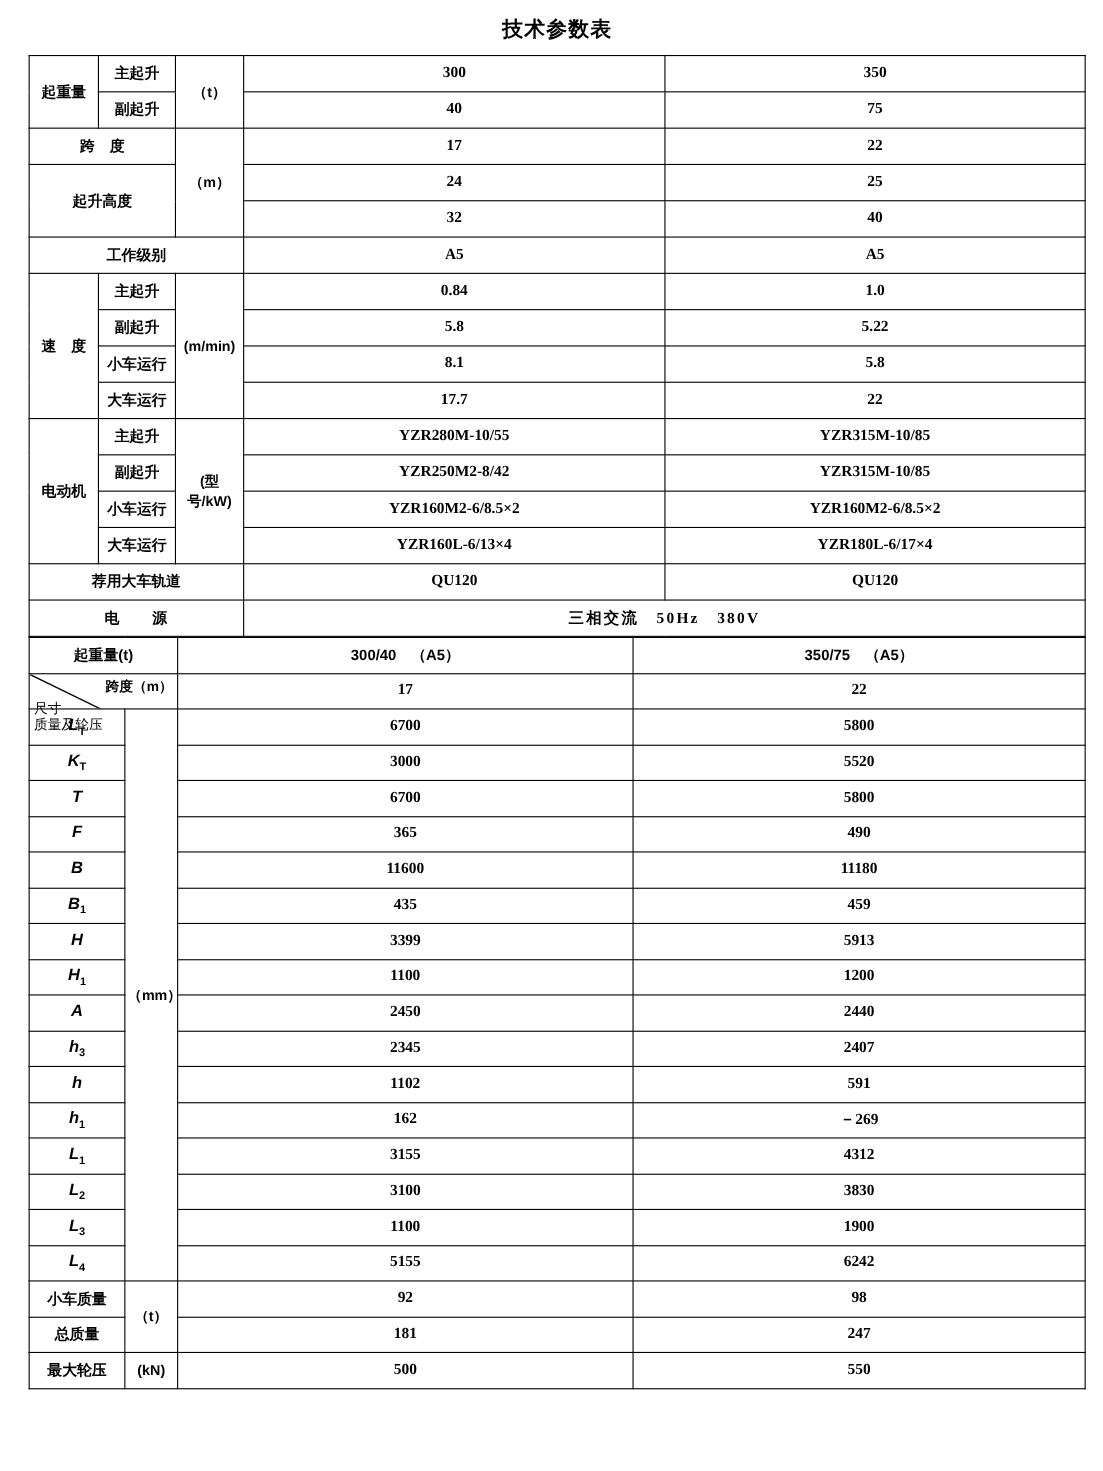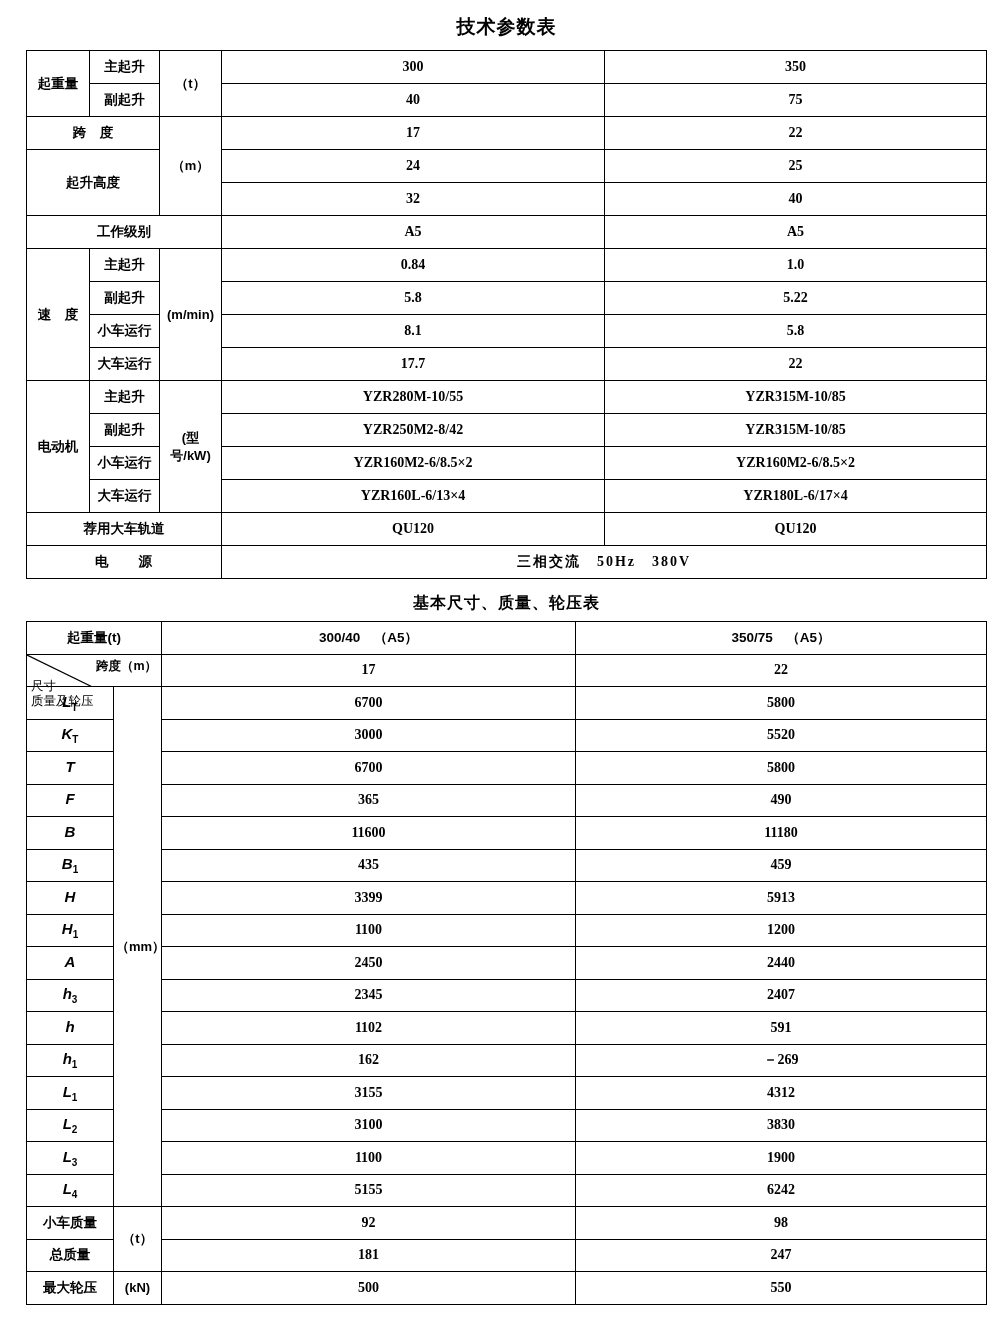--- a/index.html
+++ b/index.html
@@ -220,21 +220,20 @@
         <td class="val">QU120</td>
         <td class="val">QU120</td>
       </tr>
       <tr class="power-row">
         <td class="lbl" colspan="3">电　　源</td>
         <td class="val power-val" colspan="2">三相交流　50Hz　380V</td>
       </tr>
     </tbody>
   </table>
 
-  <div class="title2">基本尺寸、质量、轮压表</div>
 
   <table class="t2">
     <colgroup>
       <col style="width:87px">
         <col style="width:48px">
       <col style="width:414px">
         <col style="width:411px">
     </colgroup>
     <tbody>
       <tr>

